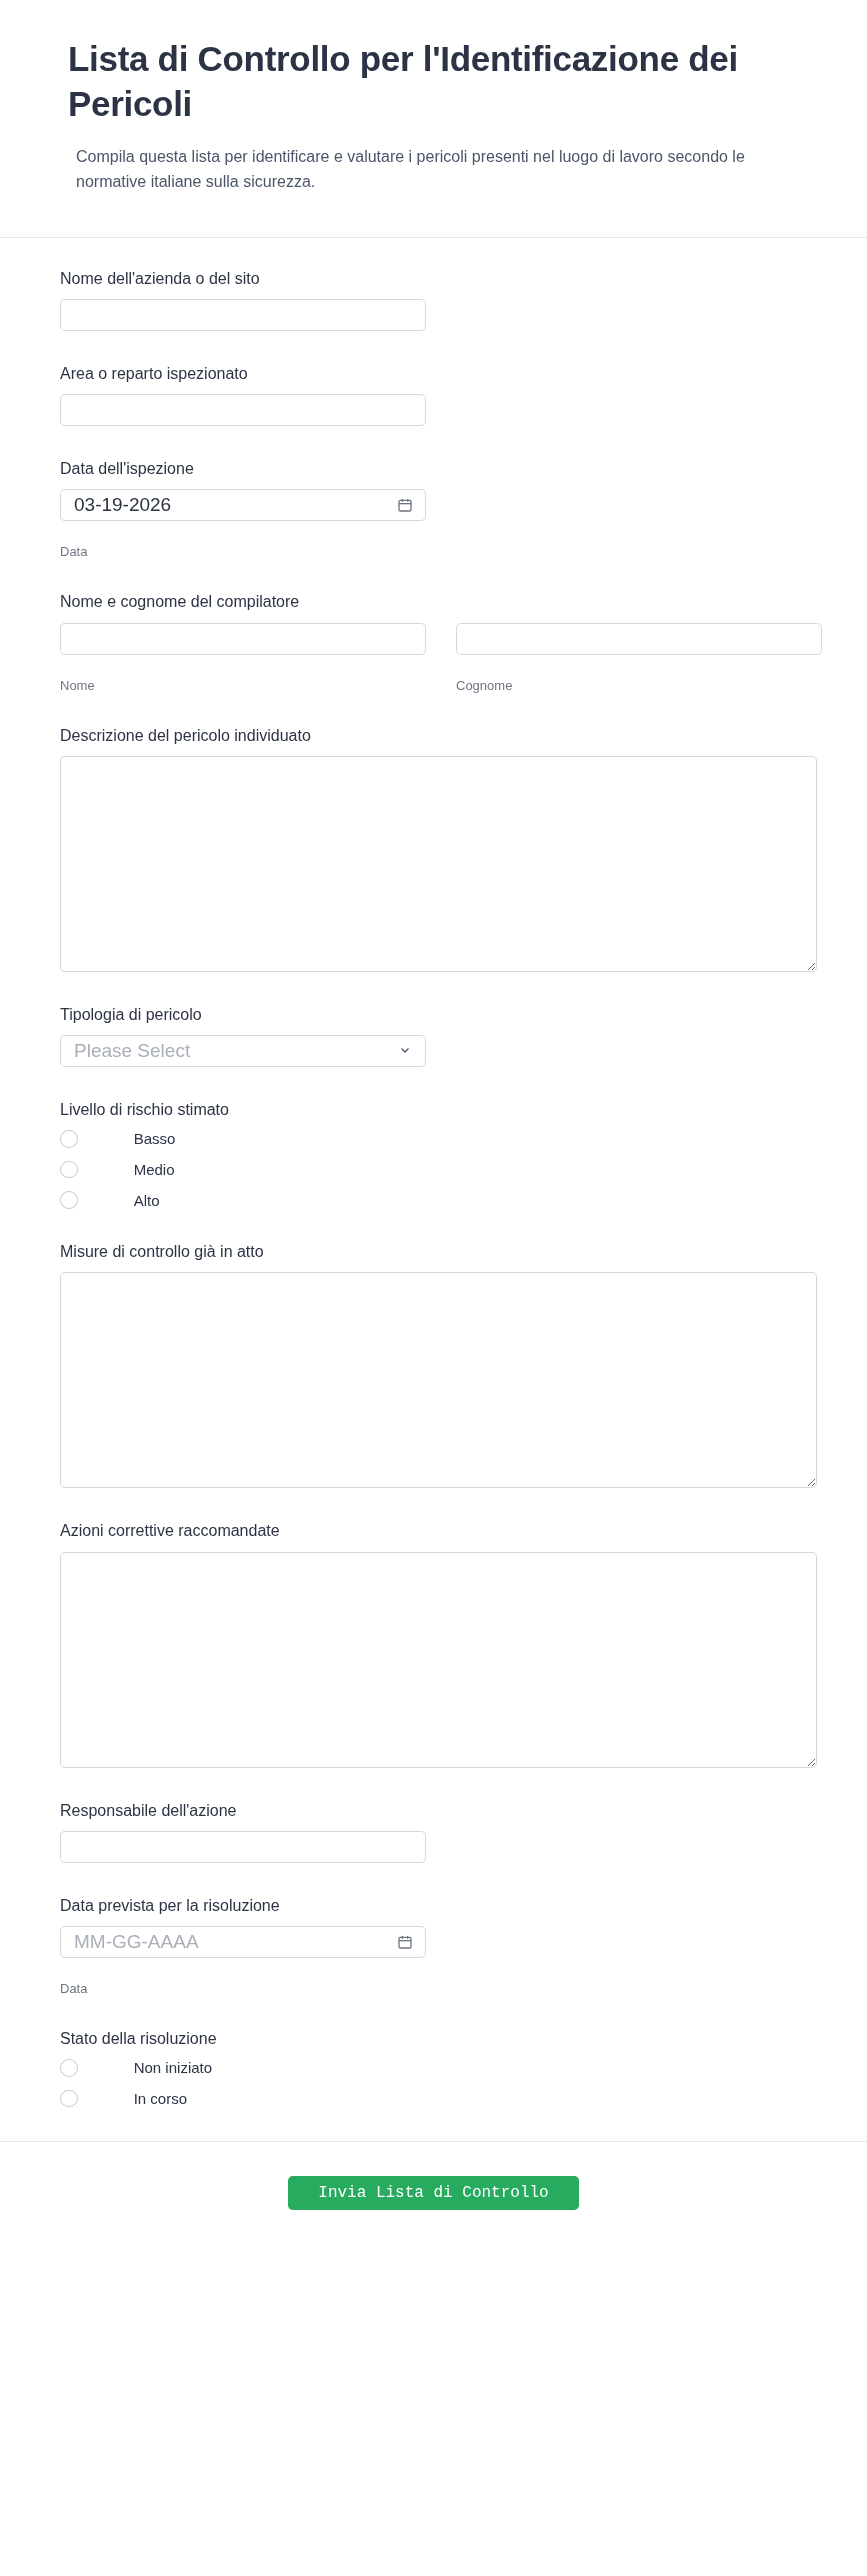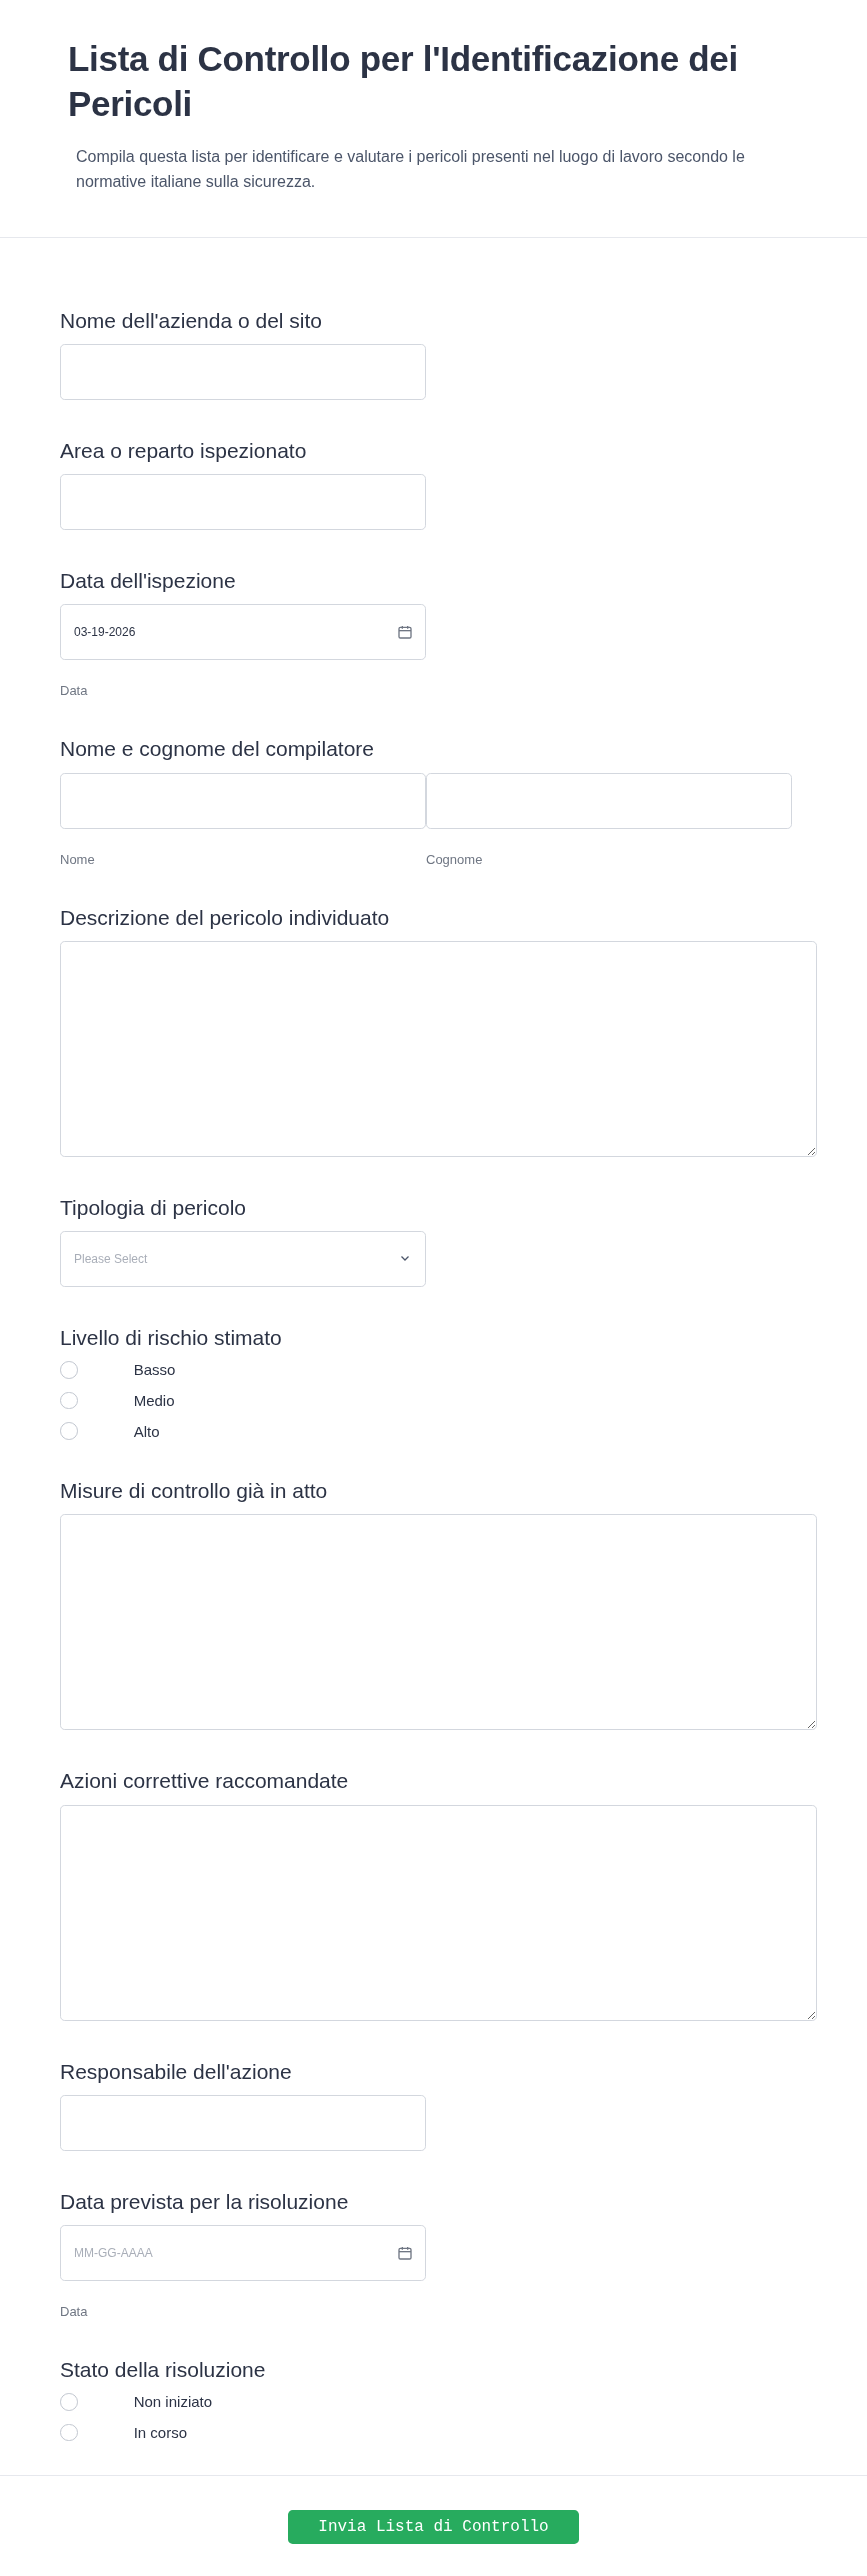--- a/index.html
+++ b/index.html
@@ -39,47 +39,47 @@
     max-width: 746px;
   }
   .body {
     padding: 32px 60px 0 60px;
   }
   .field {
     margin-bottom: 34px;
   }
   .field-label {
     display: block;
-    font-size: 21px;
+    font-size: 16px;
     color: #2c3345;
     margin-bottom: 11.2px;
     font-weight: normal;
-    margin-top: 39px;
   }
   .sublabel {
     font-size: 13px;
     color: #6f7683;
     margin-top: 23px;
   }
   input.text-input,
   select.select-input {
     width: 366px;
-    height: 56px;
+    height: 32px;
     border: 0.9px solid #d3d7de;
     border-radius: 4.7px;
     background: #fff;
-    font-size: 12px;
+    font-size: 19px;
     color: #2c3345;
     padding: 0 13px;
     font-family: "Liberation Sans", sans-serif;
     outline: none;
   }
   input.text-input::placeholder { color: #a9aeb8; }
   .name-row {
     display: flex;
+    gap: 30px;
   }
   .name-col input.text-input {
     width: 366px;
   }
   .date-wrap {
     position: relative;
     width: 366px;
   }
   .date-wrap input.text-input {
     width: 366px;

